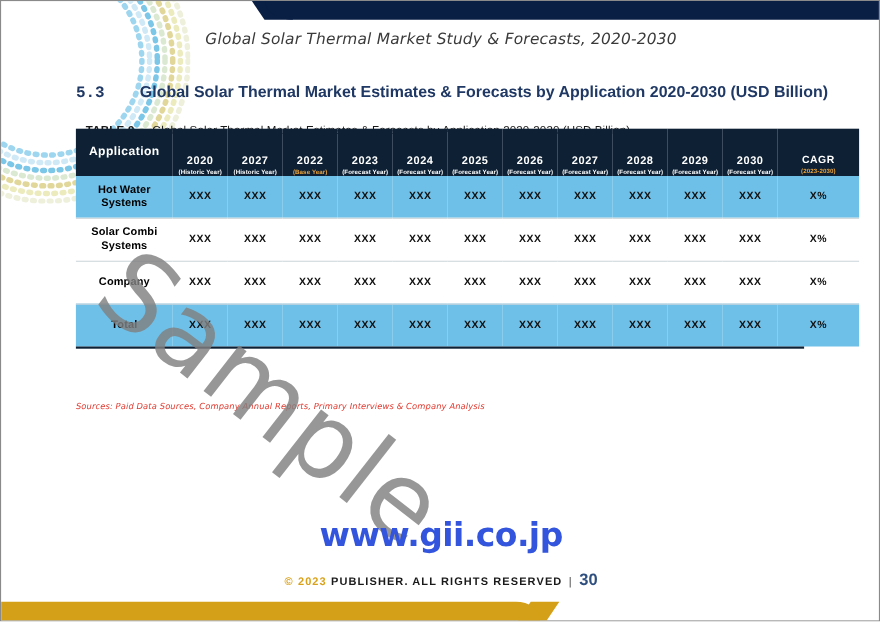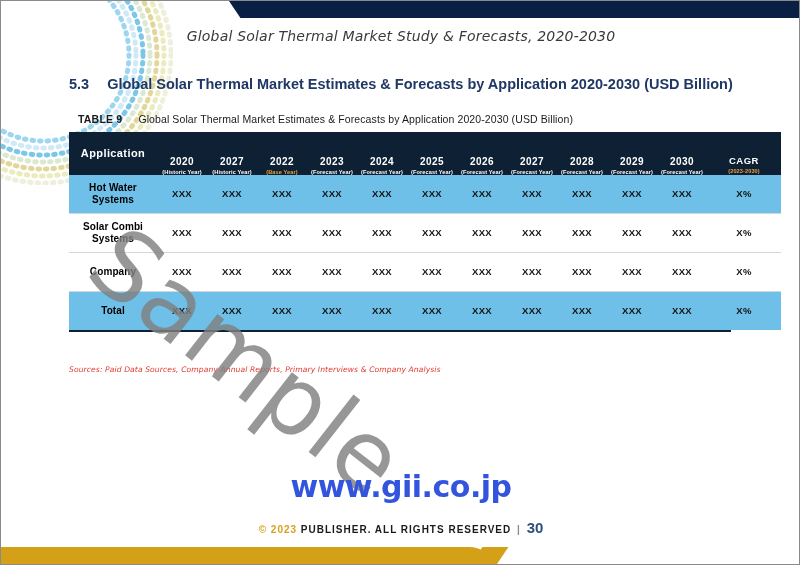--- a/index.html
+++ b/index.html
@@ -69,21 +69,21 @@
   .section-heading {
     position: absolute;
     top: 75px;
     left: 68px;
     display: flex;
     align-items: baseline;
     color: #1f3864;
     font-weight: bold;
     font-size: 14.5px;
   }
-  .section-num { margin-right: 18px; }
+  .section-num { margin-right: 32px; font-family: Liberation Mono, monospace; }
 
   
   .table-caption {
     position: absolute;
     top: 112px;
     left: 77px;
     font-size: 10.5px;
     color: #1a1a1a;
     display: flex;
     align-items: baseline;
@@ -92,21 +92,21 @@
   .caption-label {
     font-weight: bold;
     margin-right: 16px;
     letter-spacing: .2px;
   }
   .caption-text { letter-spacing: .1px; }
 
   
   .tbl-wrap {
     position: absolute;
-    top: 131px;
+    top: 116px;
     left: 68px;
     width: 662px;
   }
   table.data {
     width: 662px;
     border-collapse: collapse;
     table-layout: fixed;
   }
   table.data th, table.data td {
     padding: 0;

